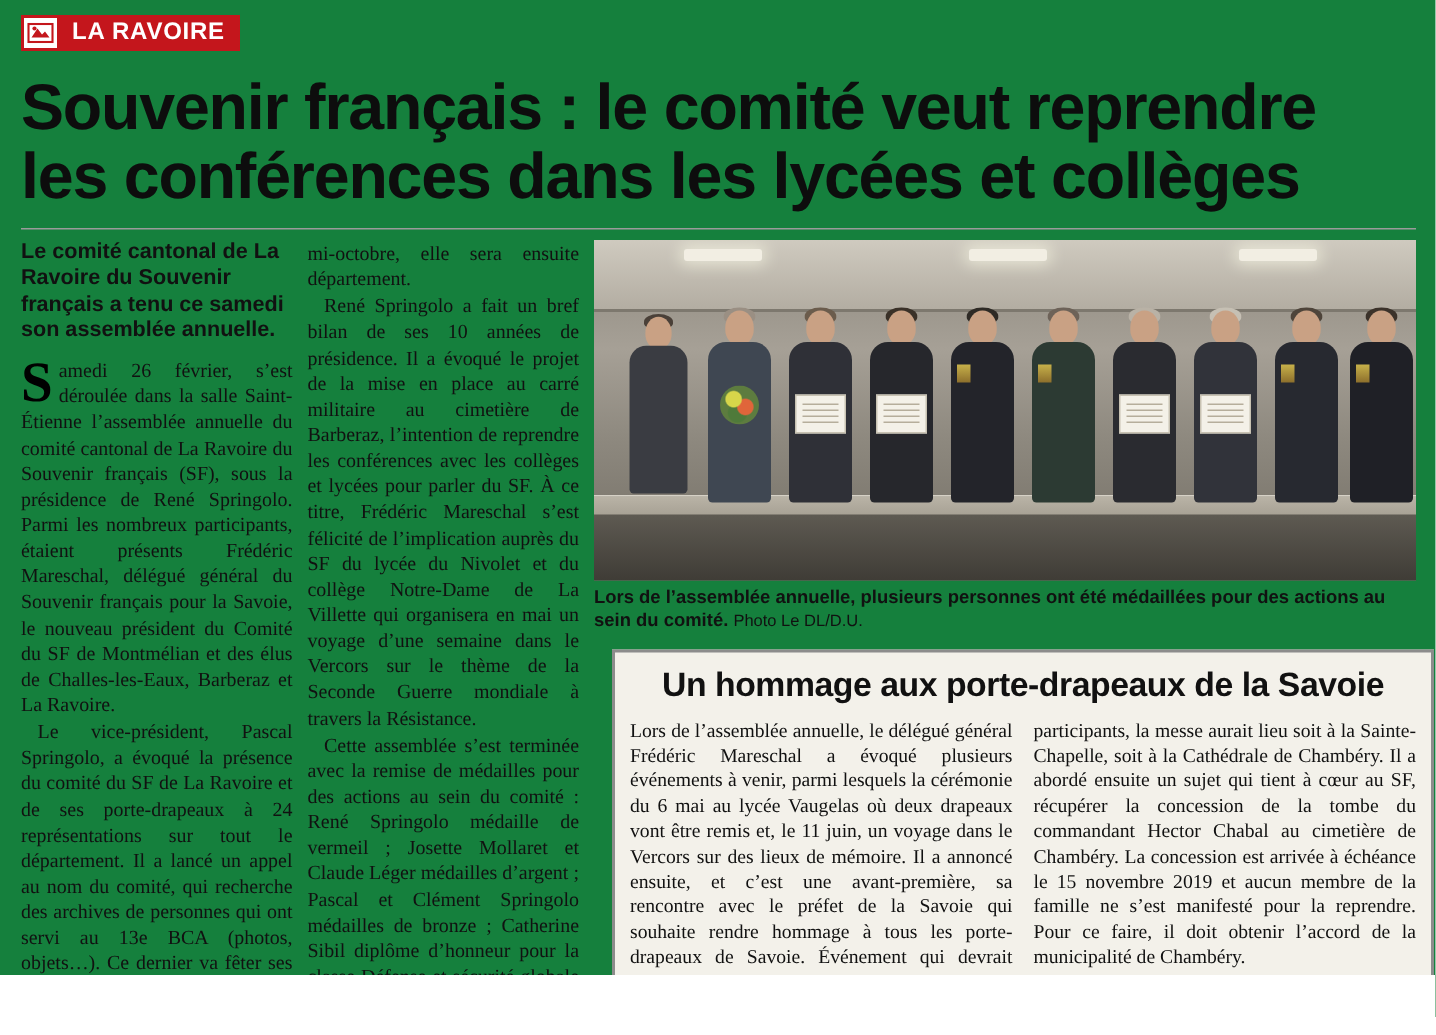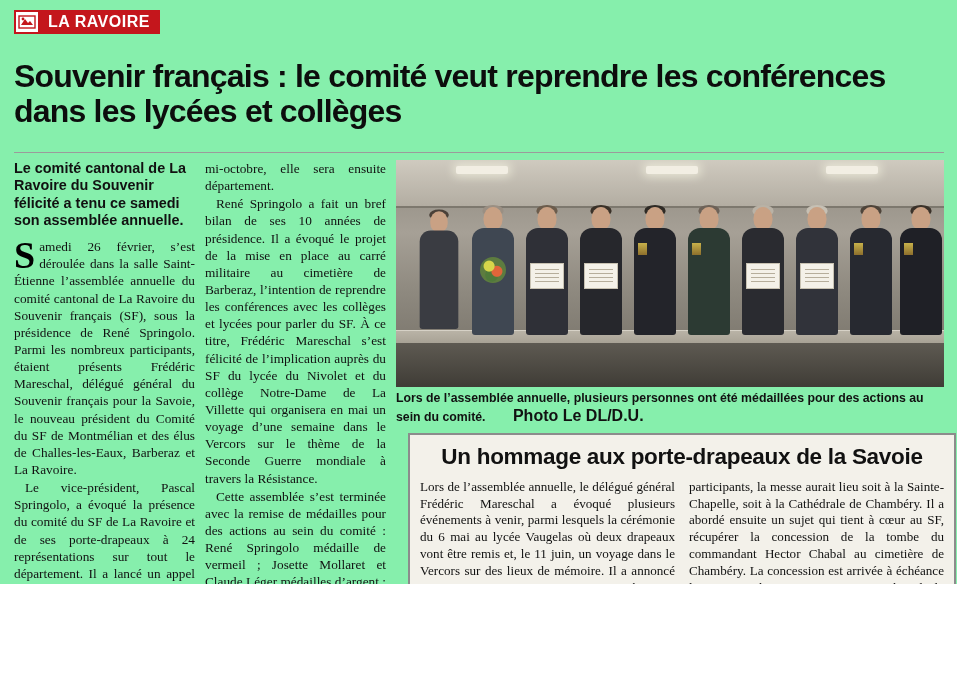--- a/index.html
+++ b/index.html
@@ -7,22 +7,22 @@
     padding: 0;
     background: #ffffff;
   }
   body {
     font-family: "Liberation Serif", serif;
     color: #111;
   }
   .page {
     position: relative;
     width: 957px;
-    height: 584px;
-    background: #86efac;
+    height: 650px;
+    background: #15803d;
     overflow: hidden;
   }
 
   
   .kicker {
     position: absolute;
     left: 14px;
     top: 10px;
     display: flex;
     align-items: stretch;
@@ -47,25 +47,25 @@
     letter-spacing: 0.5px;
     padding: 0 10px 0 8px;
     display: flex;
     align-items: center;
   }
 
   
   .headline {
     position: absolute;
     left: 14px;
-    top: 38px;
+    top: 20px;
     width: 930px;
     font-family: "Liberation Sans", sans-serif;
     font-weight: bold;
-    font-size: 32px;
+    font-size: 43px;
     line-height: 1.08;
     letter-spacing: -0.8px;
     color: #0d0d0d;
   }
 
   
   .rule-top {
     position: absolute;
     left: 14px;
     top: 152px;
@@ -200,23 +200,22 @@
 
   .caption {
     margin-top: 4px;
     font-family: "Liberation Sans", sans-serif;
     font-size: 12.3px;
     font-weight: bold;
     line-height: 1.25;
     color: #111;
   }
   .caption .credit {
-    font-weight: bold;
-    font-size: 16px;
-    margin-left: 24px;
+    font-weight: normal;
+    font-size: 11px;
   }
 
   
   .box {
     position: absolute;
     left: 408px;
     top: 433px;
     width: 548px;
     height: 243px;
     border: 2px solid #8c8c8c;
@@ -268,21 +267,21 @@
       </svg>
     </div>
     <div class="kicker-label">LA RAVOIRE</div>
   </div>
 
   <h1 class="headline">Souvenir français : le comité veut reprendre les conférences dans les lycées et collèges</h1>
 
   <div class="rule-top"></div>
 
   <div class="col col1">
-    <div class="standfirst">Le comité cantonal de La Ravoire du Souvenir félicité a tenu ce samedi son assemblée annuelle.</div>
+    <div class="standfirst">Le comité cantonal de La Ravoire du Souvenir français a tenu ce samedi son assemblée annuelle.</div>
     <p class="noindent dropcap-para">
       <span class="dropcap">S</span><span>amedi 26 février, s’est déroulée dans la salle Saint-Étienne l’assemblée annuelle du comité cantonal de La Ravoire du Souvenir français (SF), sous la présidence de René Springolo. Parmi les nombreux participants, étaient présents Frédéric Mareschal, délégué général du Souvenir français pour la Savoie, le nouveau président du Comité du SF de Montmélian et des élus de Challes-les-Eaux, Barberaz et La Ravoire.</span>
     </p>
     <p>Le vice-président, Pascal Springolo, a évoqué la présence du comité du SF de La Ravoire et de ses porte-drapeaux à 24 représentations sur tout le département. Il a lancé un appel au nom du comité, qui recherche des archives de personnes qui ont servi au 13e BCA (photos, objets…). Ce dernier va fêter ses 140 ans de présence : une exposition aura lieu à Chambéry de fin septembre à</p>
   </div>
 
   <div class="col col2">
     <p class="noindent">mi-octobre, elle sera ensuite département.</p>
     <p>René Springolo a fait un bref bilan de ses 10 années de présidence. Il a évoqué le projet de la mise en place au carré militaire au cimetière de Barberaz, l’intention de reprendre les conférences avec les collèges et lycées pour parler du SF. À ce titre, Frédéric Mareschal s’est félicité de l’implication auprès du SF du lycée du Nivolet et du collège Notre-Dame de La Villette qui organisera en mai un voyage d’une semaine dans le Vercors sur le thème de la Seconde Guerre mondiale à travers la Résistance.</p>
     <p>Cette assemblée s’est terminée avec la remise de médailles pour des actions au sein du comité : René Springolo médaille de vermeil ; Josette Mollaret et Claude Léger médailles d’argent ; Pascal et Clément Springolo médailles de bronze ; Catherine Sibil diplôme d’honneur pour la classe Défense et sécurité globale du lycée du Nivolet.</p>

